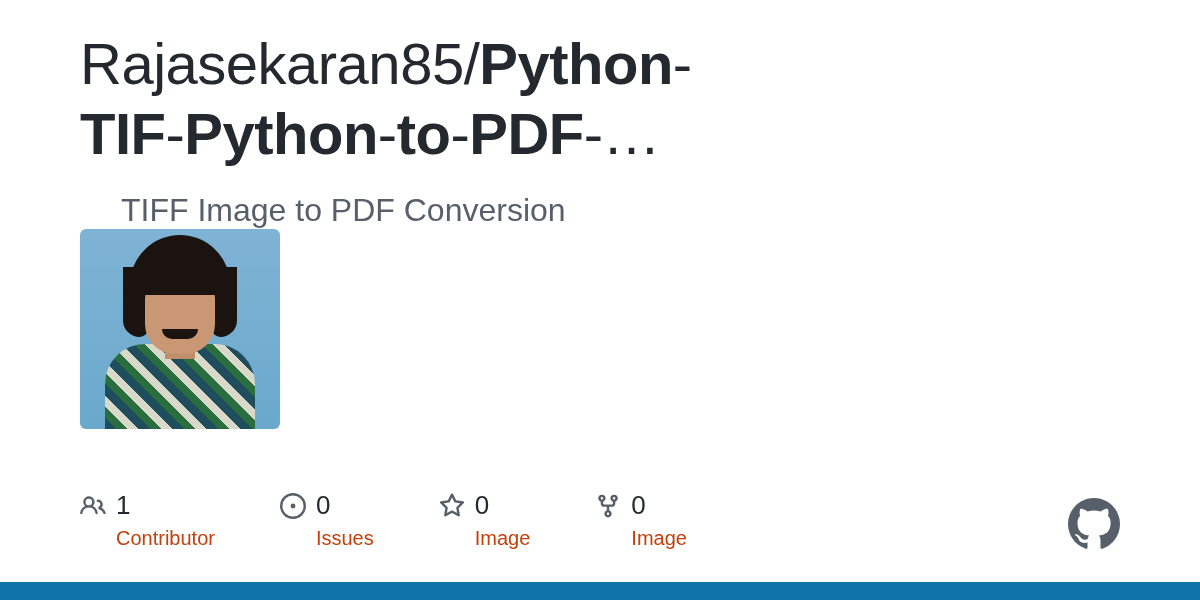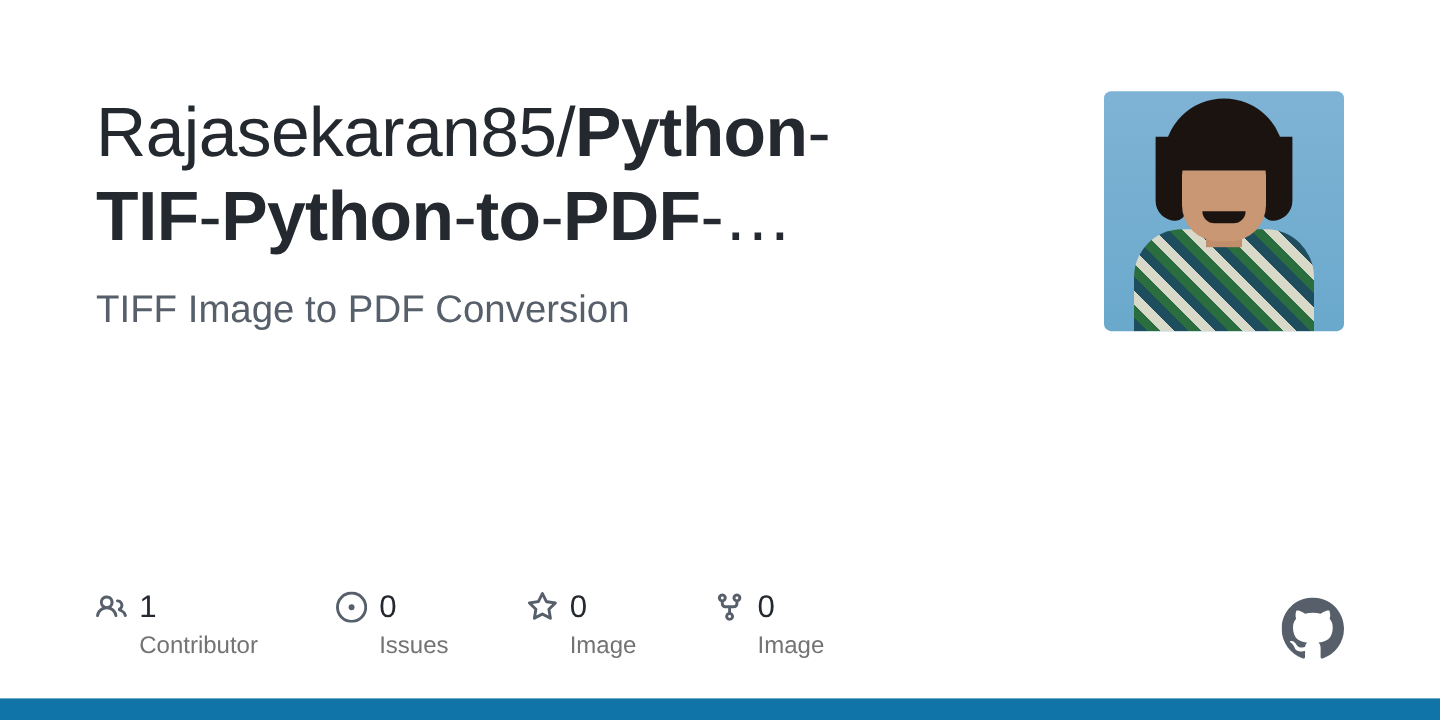--- a/index.html
+++ b/index.html
@@ -5,42 +5,44 @@
     * { margin: 0; padding: 0; box-sizing: border-box; }
     body {
       font-family: -apple-system, BlinkMacSystemFont, "Segoe UI", Helvetica, Arial, sans-serif;
       width: 1200px;
       height: 600px;
       background: #ffffff;
       position: relative;
       overflow: hidden;
     }
     .container {
-      padding: 76px 80px 0 80px;
+      padding: 29px 80px 0 80px;
       display: flex;
       justify-content: space-between;
       align-items: flex-start;
+      flex-direction: column;
     }
     .text-area {
       flex: 1;
       padding-right: 40px;
     }
     .repo-title {
       font-size: 58px;
       line-height: 1.2;
       color: #24292f;
       font-weight: 400;
       margin-bottom: 24px;
       letter-spacing: -0.5px;
     }
     .repo-title .bold { font-weight: 700; }
     .repo-desc {
       font-size: 32px;
       color: #57606a;
       font-weight: 400;
+      margin-left: 41px;
     }
     .avatar-wrap {
       flex-shrink: 0;
     }
     .avatar {
       width: 200px;
       height: 200px;
       border-radius: 6px;
       background: linear-gradient(180deg, #7fb3d5 0%, #6aa9cc 100%);
       position: relative;
@@ -132,21 +134,21 @@
       height: 26px;
       fill: #57606a;
     }
     .stat-value {
       font-size: 26px;
       color: #24292f;
       font-weight: 400;
     }
     .stat-label {
       font-size: 20px;
-      color: #737373;
+      color: #c2410c;
       font-weight: 400;
       margin-left: 36px;
       text-align: center;
     }
     .gh-logo {
       position: absolute;
       right: 80px;
       bottom: 50px;
       width: 52px;
       height: 52px;

